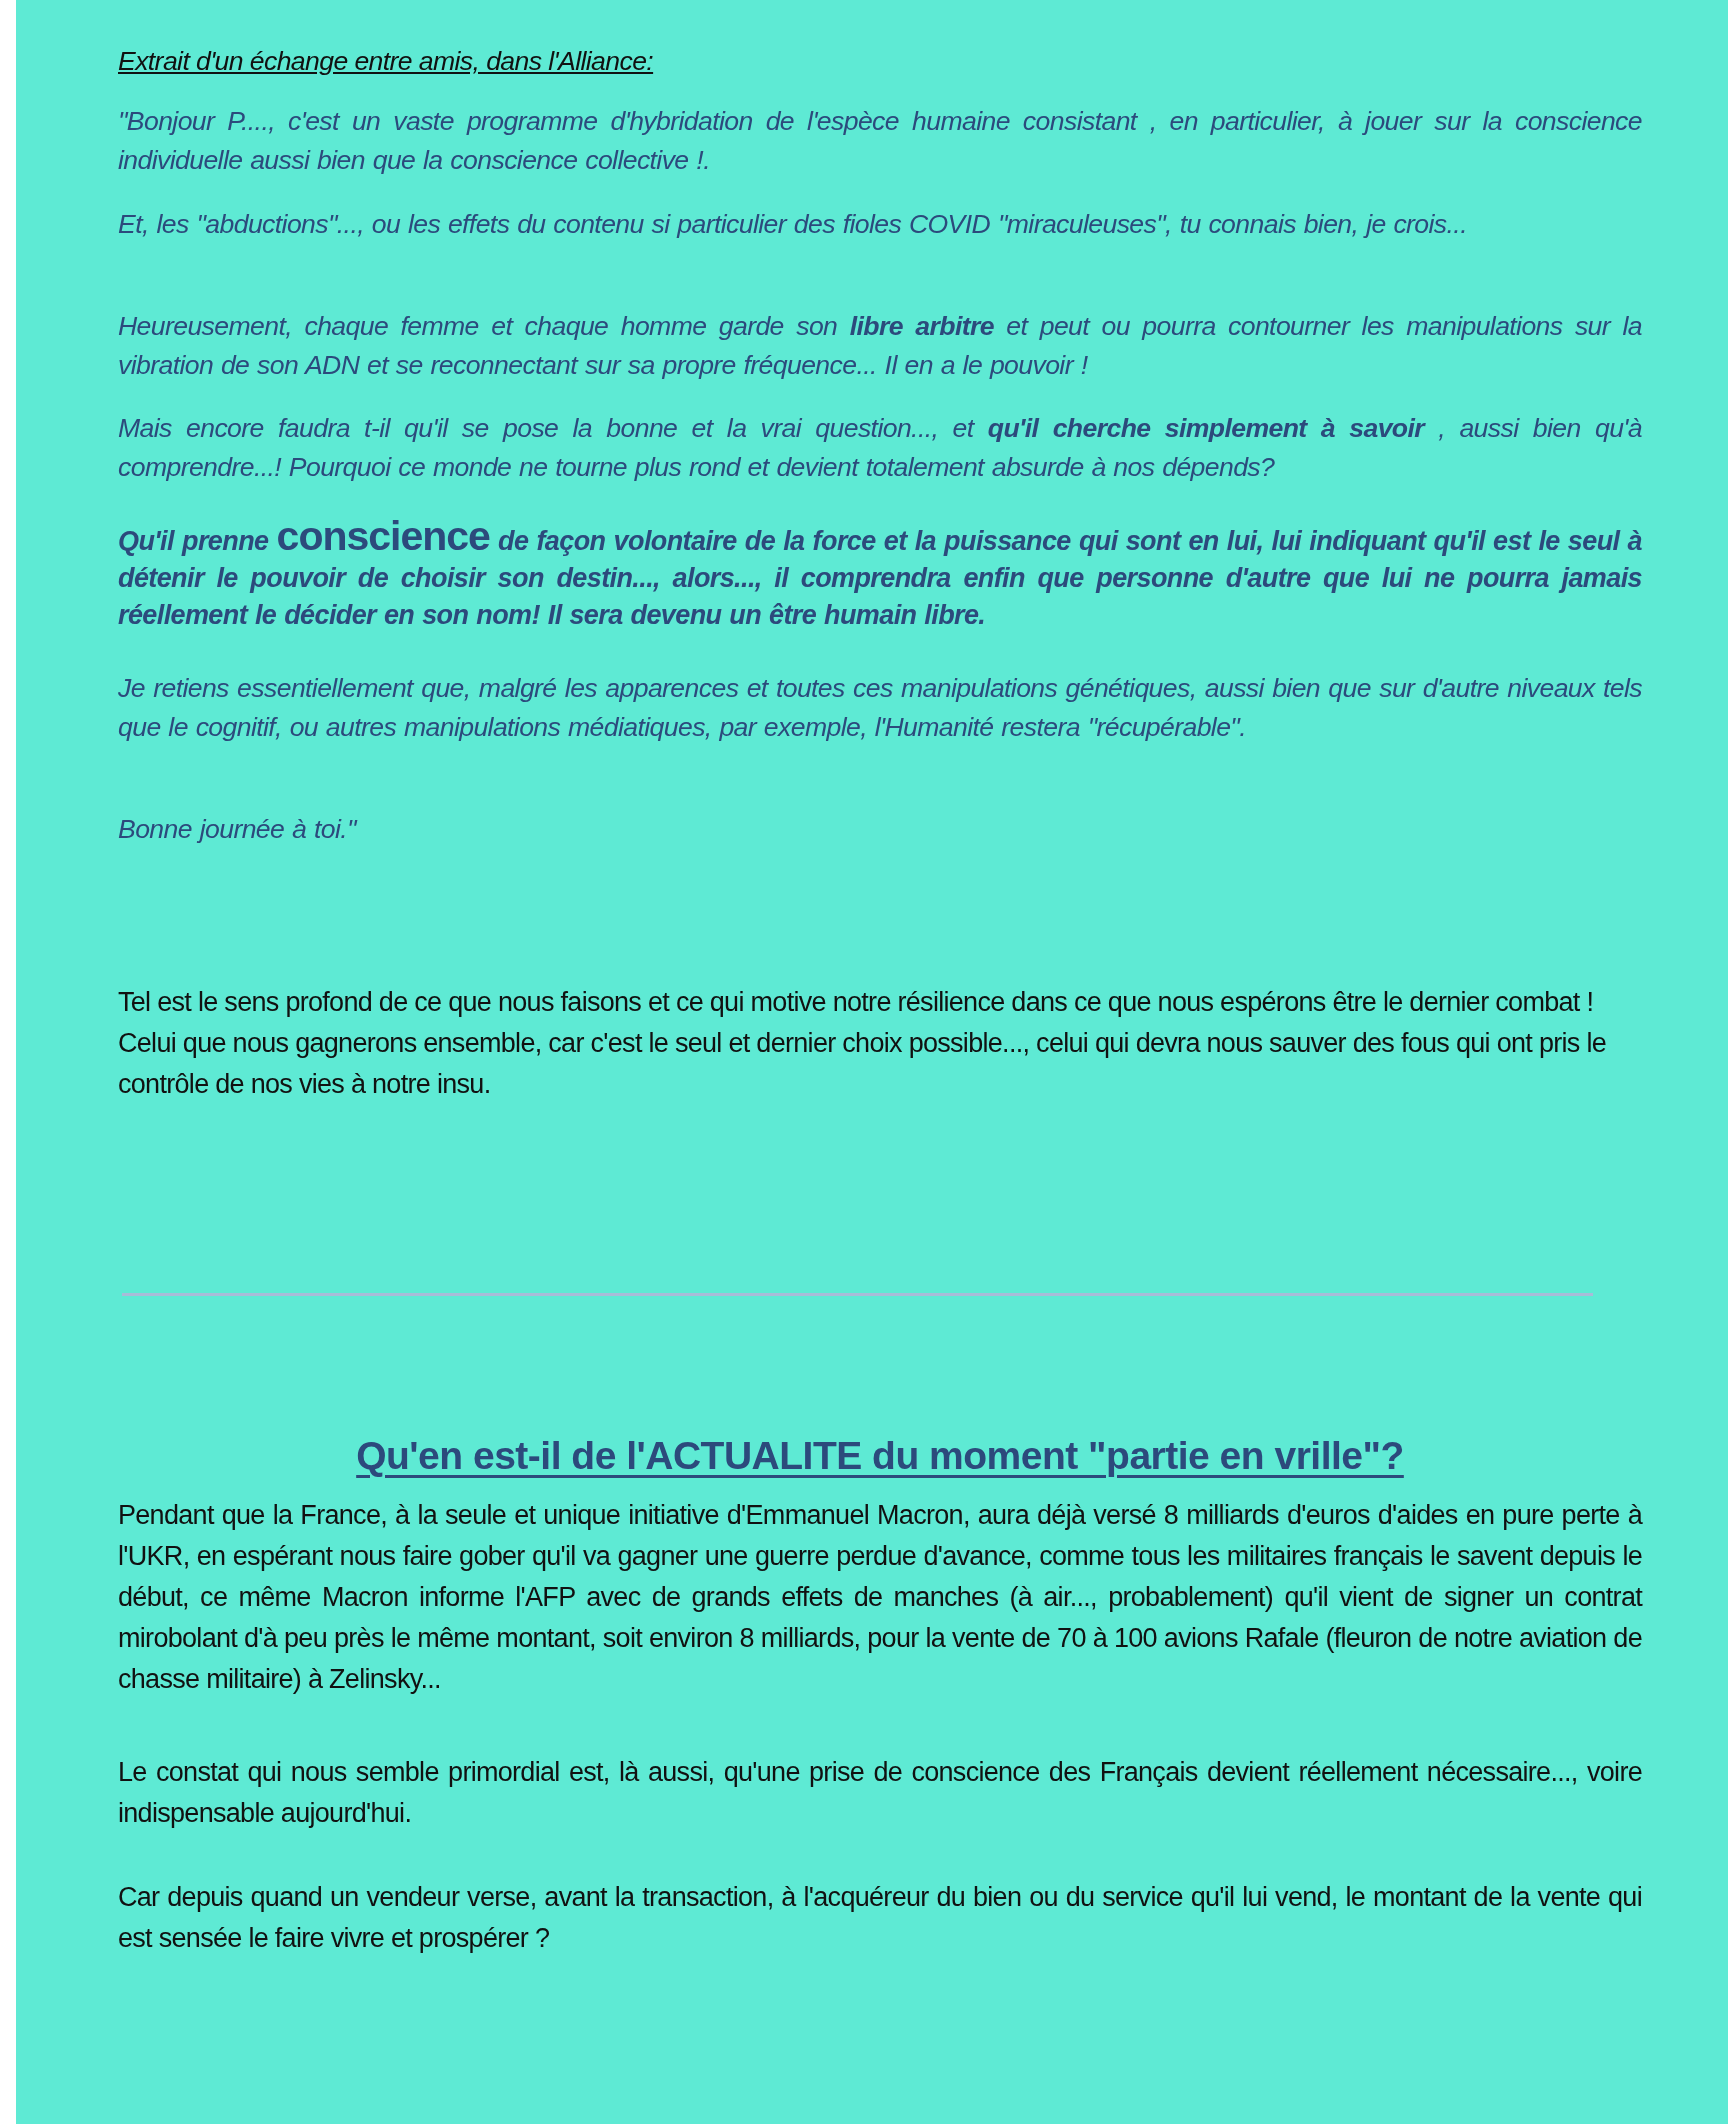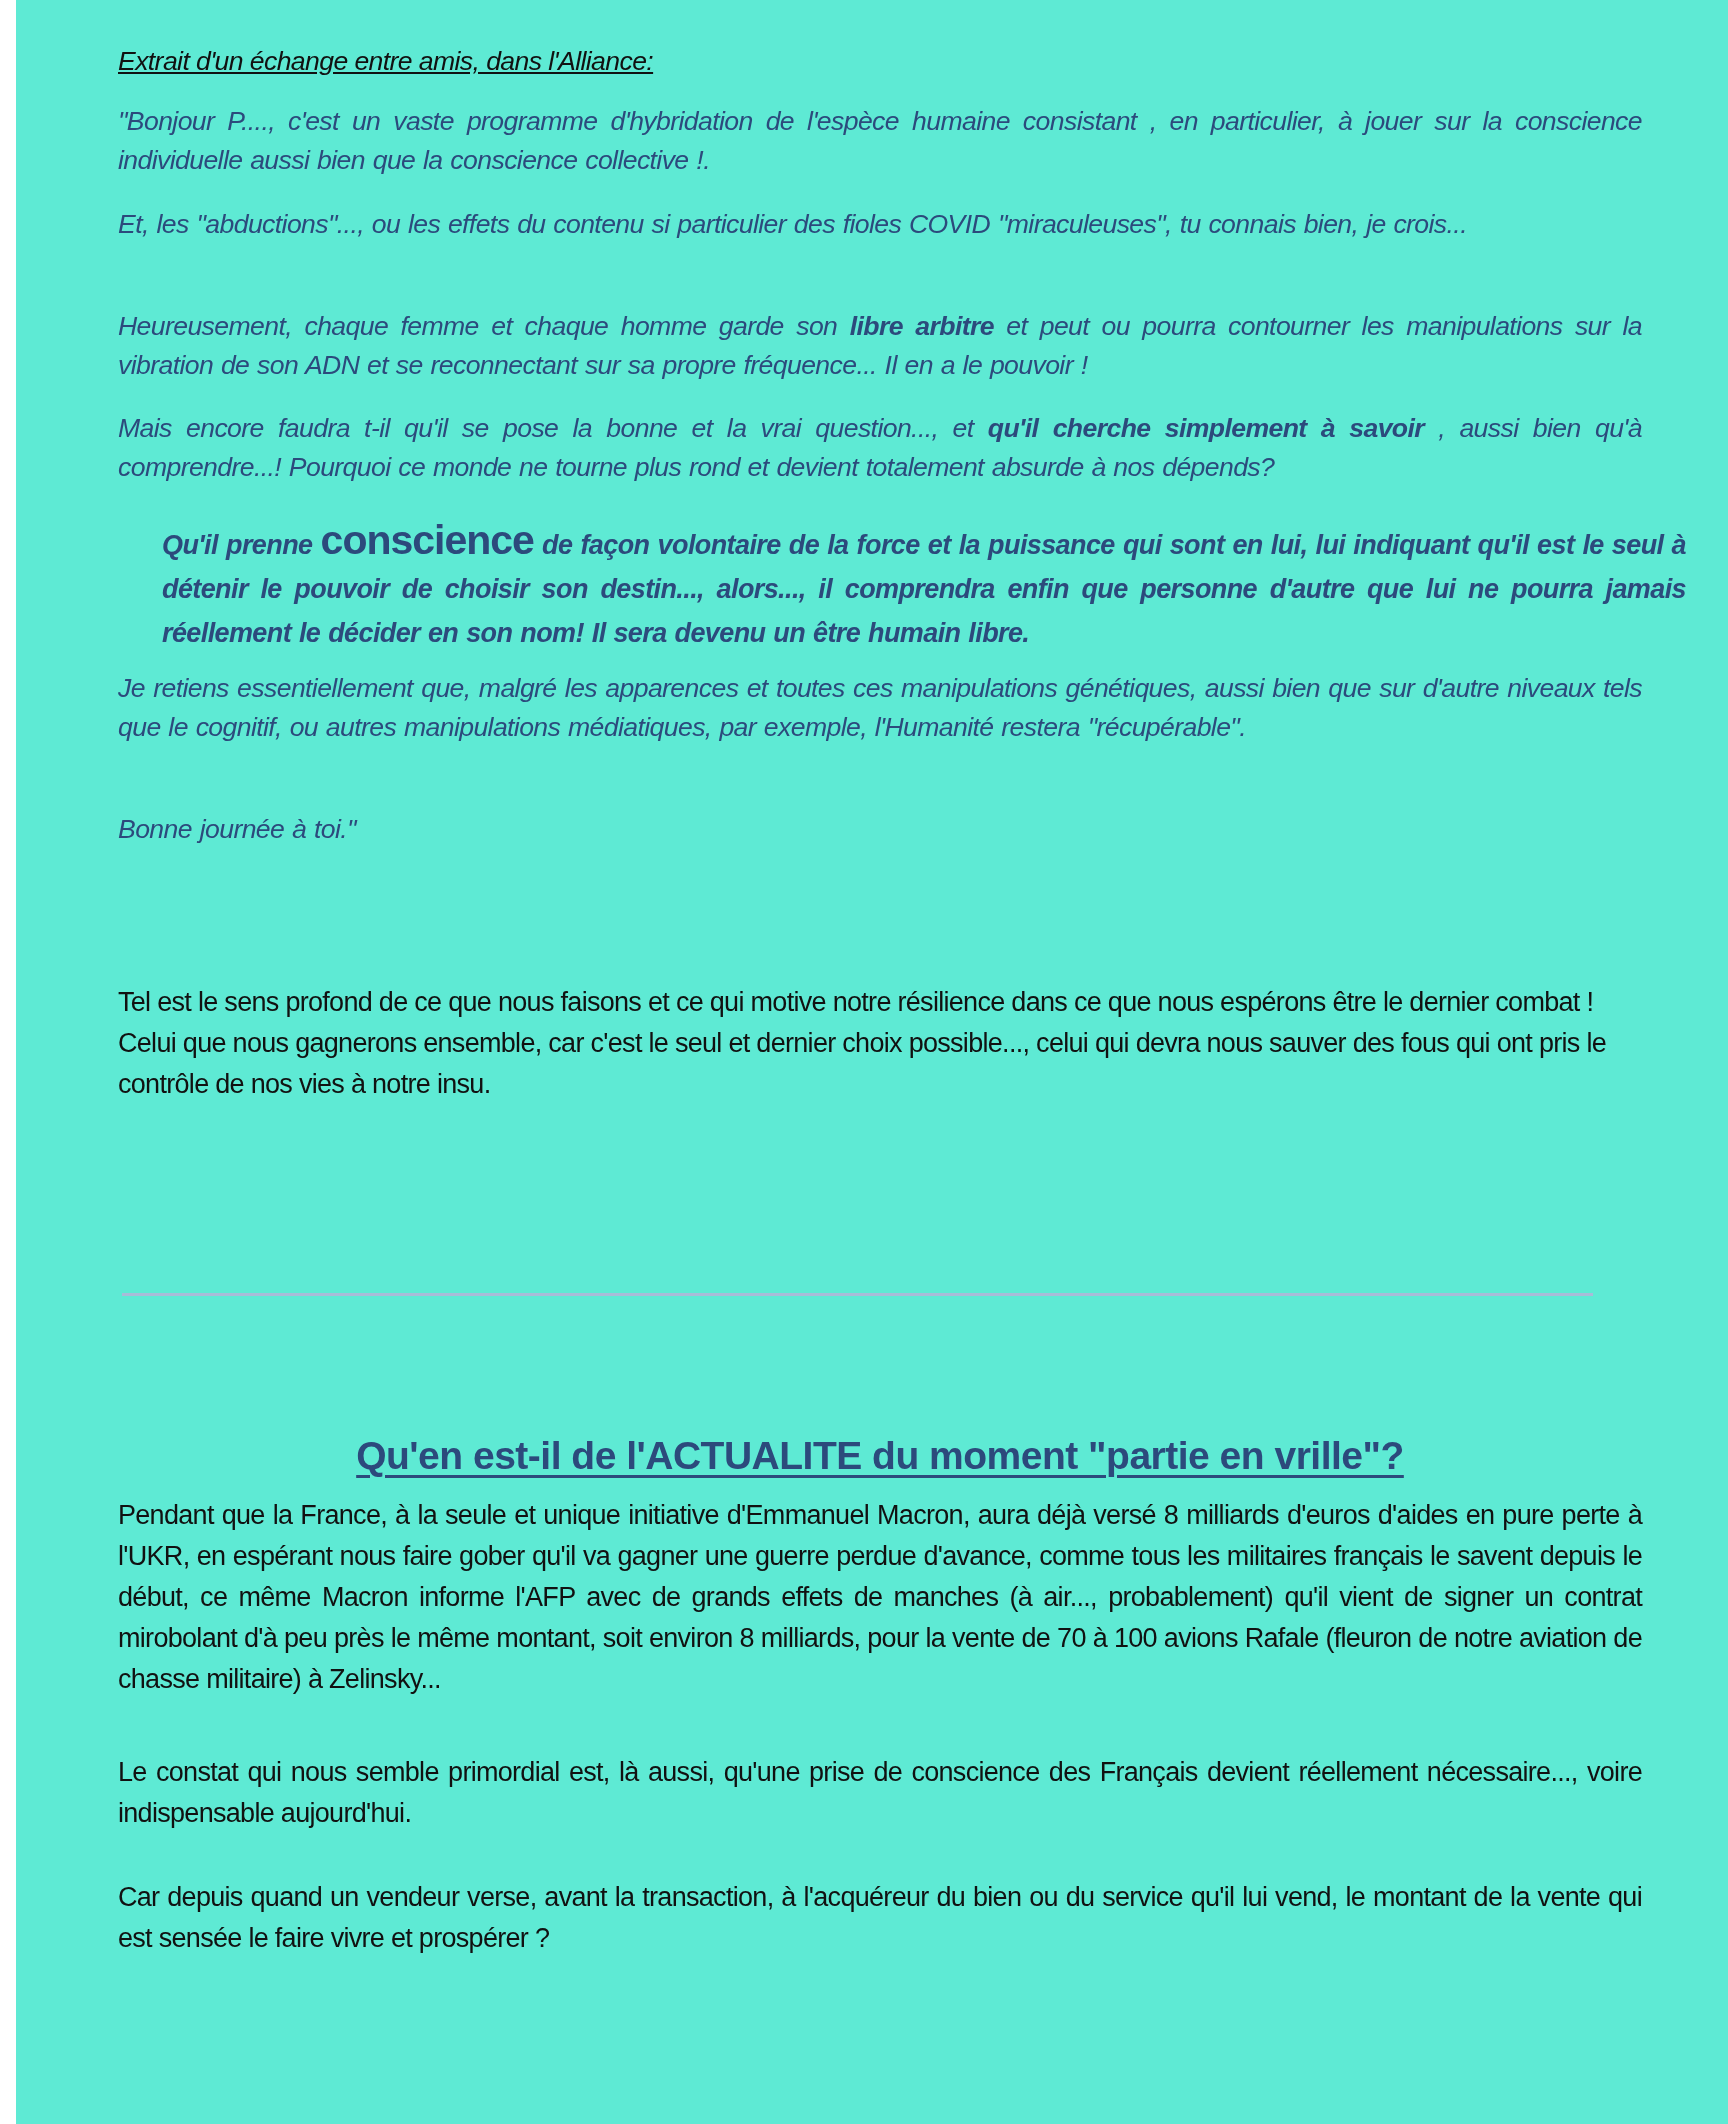--- a/index.html
+++ b/index.html
@@ -46,22 +46,21 @@
       color: #111;
       font-style: italic;
       font-size: 26.6px;
       line-height: 39px;
       text-decoration: underline;
       letter-spacing: -0.6px;
     }
     .q-strong {
       font-weight: bold;
       font-size: 27px;
-      line-height: 44px;
-      margin-left: 44px;
+      line-height: 37px;
     }
     .big-word {
       font-size: 41px;
       font-style: normal;
       font-weight: bold;
       letter-spacing: -1px;
     }
     .body-text {
       color: #111111;
       font-size: 27px;

